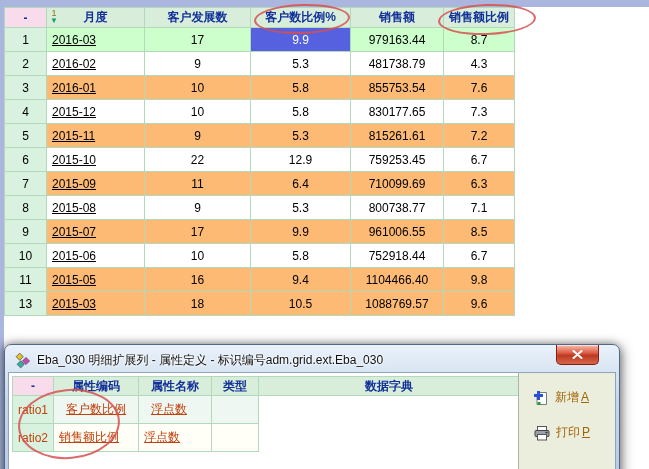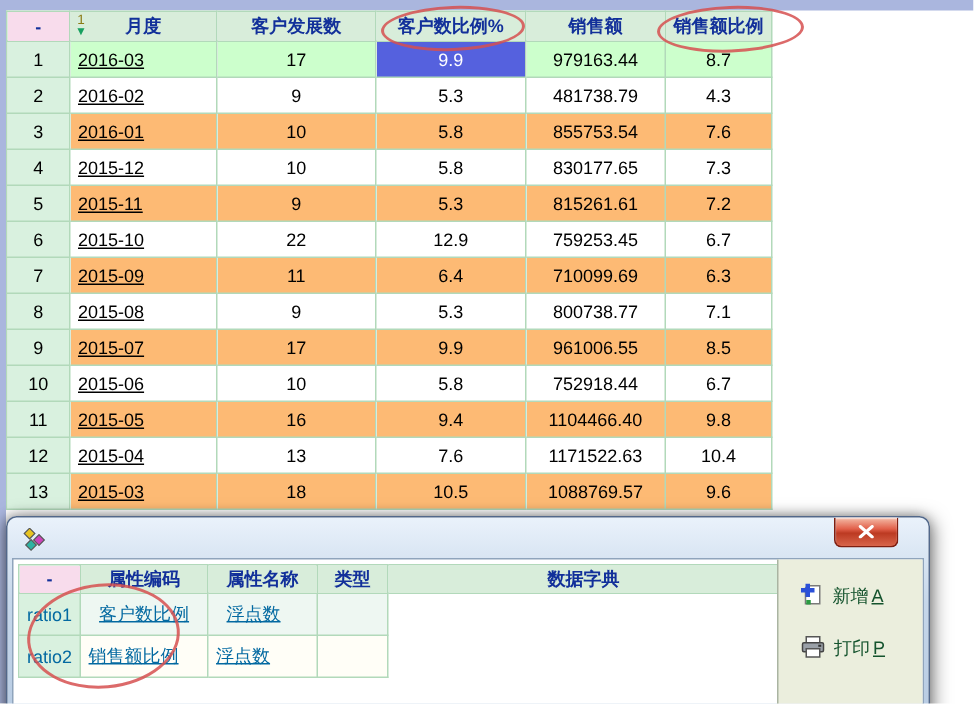--- a/index.html
+++ b/index.html
@@ -36,26 +36,26 @@
   .dialog-title{position:absolute;left:10px;top:7px;right:75px;display:flex;align-items:center;gap:6px;
       font:12px "Liberation Sans",sans-serif;color:#111;
       text-shadow:0 0 3px #fff,0 0 3px #fff;}
   .close-btn{position:absolute;top:0px;right:20px;width:41px;height:19px;border:1px solid #7e1e10;border-top:none;
       border-radius:0 0 5px 5px;background:linear-gradient(180deg,#f4bda9,#e2604a 40%,#bc3a22 55%,#d8644a);
       box-shadow:inset 0 1px 1px rgba(255,255,255,.6);display:flex;align-items:center;justify-content:center;}
   .dialog-content{position:absolute;left:3px;right:3px;top:27px;bottom:0;background:#fff;
       border:1px solid #8fa4bc;border-bottom:none;}
   #dlg-grid{position:absolute;left:3px;top:3px;}
   #dlg-grid th{height:18px;}
-  #dlg-grid td{height:27px;color:#0369a1;}
+  #dlg-grid td{height:27px;color:#c2410c;}
   #dlg-grid tr.r1 td:not(.rownum){background:#eef7f2;padding-left:12px;}
   #dlg-grid tr.r2 td:not(.rownum){background:#fffef7;}
   .btn-panel{position:absolute;top:0;right:0;bottom:0;width:97px;background:#ebeedd;
       border-left:1px solid #aab4a2;display:flex;flex-direction:column;gap:18px;padding:16px 0 0 15px;box-sizing:border-box;}
-  .panel-btn{display:flex;align-items:flex-start;gap:6px;font:12px "Liberation Sans",sans-serif;color:#14532d;cursor:default;}
+  .panel-btn{display:flex;align-items:flex-end;gap:6px;font:12px "Liberation Sans",sans-serif;color:#a16207;cursor:default;}
   .panel-btn u{margin-left:2px;}
 
   
   .red-ellipse{position:absolute;border:2px solid rgba(214,80,80,.85);border-radius:50%;z-index:12;}
   #ellipse-1{left:254px;top:4px;width:92px;height:26px;transform:rotate(-2deg);}
   #ellipse-2{left:438px;top:4px;width:94px;height:27px;transform:rotate(-2deg);}
   #ellipse-3{left:18px;top:389px;width:98px;height:66px;transform:rotate(-5deg);}
 </style>
 </head>
 <body>
@@ -168,28 +168,20 @@
           <td class="ar">6.7</td>
         </tr>
         <tr class="alt">
           <td class="rownum">11</td>
           <td class="al">2015-05</td>
           <td class="ar">16</td>
           <td class="ar">9.4</td>
           <td class="ar">1104466.40</td>
           <td class="ar">9.8</td>
         </tr>
-        <tr class="">
-          <td class="rownum">12</td>
-          <td class="al">2015-04</td>
-          <td class="ar">13</td>
-          <td class="ar">7.6</td>
-          <td class="ar">1171522.63</td>
-          <td class="ar">10.4</td>
-        </tr>
         <tr class="alt">
           <td class="rownum">13</td>
           <td class="al">2015-03</td>
           <td class="ar">18</td>
           <td class="ar">10.5</td>
           <td class="ar">1088769.57</td>
           <td class="ar">9.6</td>
         </tr>
       </tbody>
     </table>
@@ -197,20 +189,21 @@
   <div class="red-ellipse" id="ellipse-1"></div>
   <div class="red-ellipse" id="ellipse-2"></div>
 
   <div class="dialog">
     <div class="dialog-title">
       <svg width="16" height="16" viewBox="0 0 16 16">
         <rect x="2.2" y="1.2" width="5" height="5" transform="rotate(45 4.7 3.7)" fill="#e8c420" stroke="#555" stroke-width="0.8"></rect>
         <rect x="8.5" y="5.5" width="5" height="5" transform="rotate(45 11 8)" fill="#cc44bb" stroke="#555" stroke-width="0.8"></rect>
         <rect x="3.2" y="8.8" width="5" height="5" transform="rotate(45 5.7 11.3)" fill="#2fb2a2" stroke="#555" stroke-width="0.8"></rect>
       </svg>
+      <span>Eba_030 明细扩展列 - 属性定义 - 标识编号adm.grid.ext.Eba_030</span>
     </div>
     <div class="close-btn">
       <svg width="11" height="9" viewBox="0 0 11 9">
         <path d="M1.5 1 L9.5 8 M9.5 1 L1.5 8" stroke="#fff" stroke-width="2" stroke-linecap="round"></path>
       </svg>
     </div>
     <div class="dialog-content">
       <table class="grid" id="dlg-grid">
           <colgroup>
             <col style="width: 20px;">

